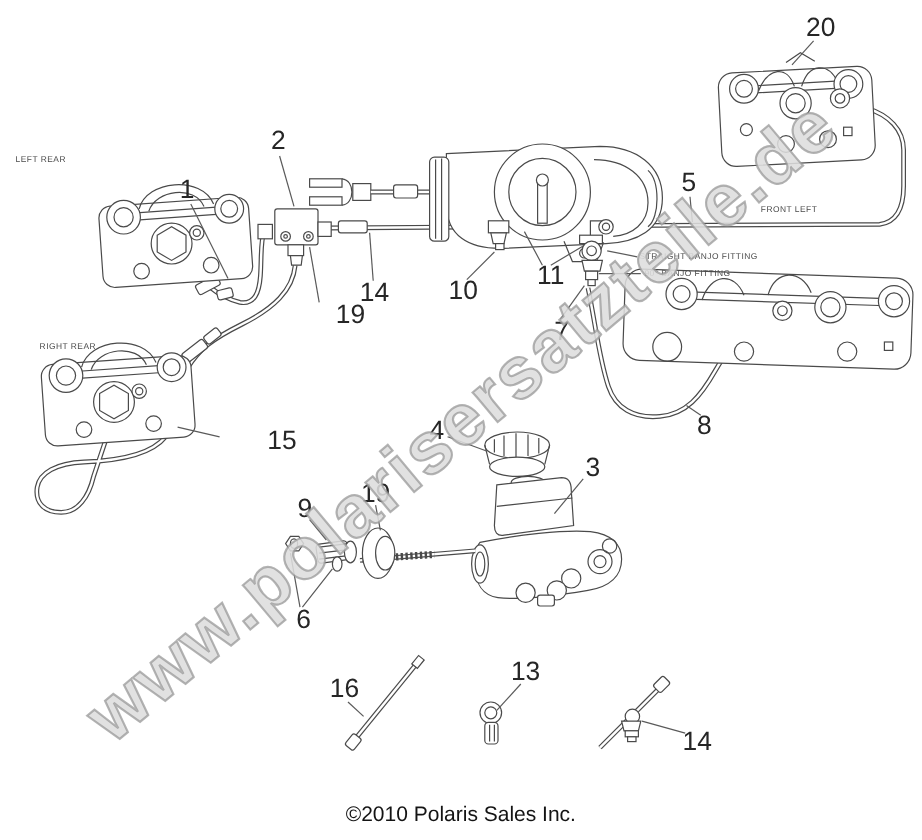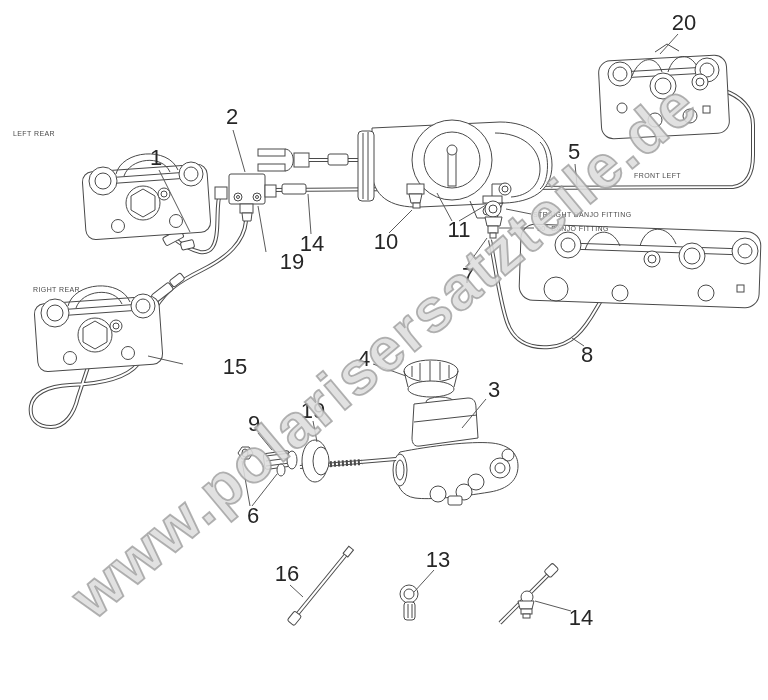--- a/index.html
+++ b/index.html
@@ -326,13 +326,14 @@
       <div class="callout" style="left: 581px; top: 618px;">14</div>
       <div class="callout" style="left: 194px; top: 367px; margin-left: 41px;">15</div>
       <div class="callout" style="left: 684px; top: 23px;">20</div>
       <div class="callout" style="left: 287px; top: 574px;">16</div>
       <div class="callout" style="left: 313px; top: 411px;">19</div>
       <div class="callout" style="left: 268px; top: 262px; margin-left: 24px;">19</div>
     </div>
 
   <div class="watermark">www.polarisersatzteile.de</div>
 
+  <div class="copyright">©2010 Polaris Sales Inc.</div>
 </div>
 
 </body></html>

